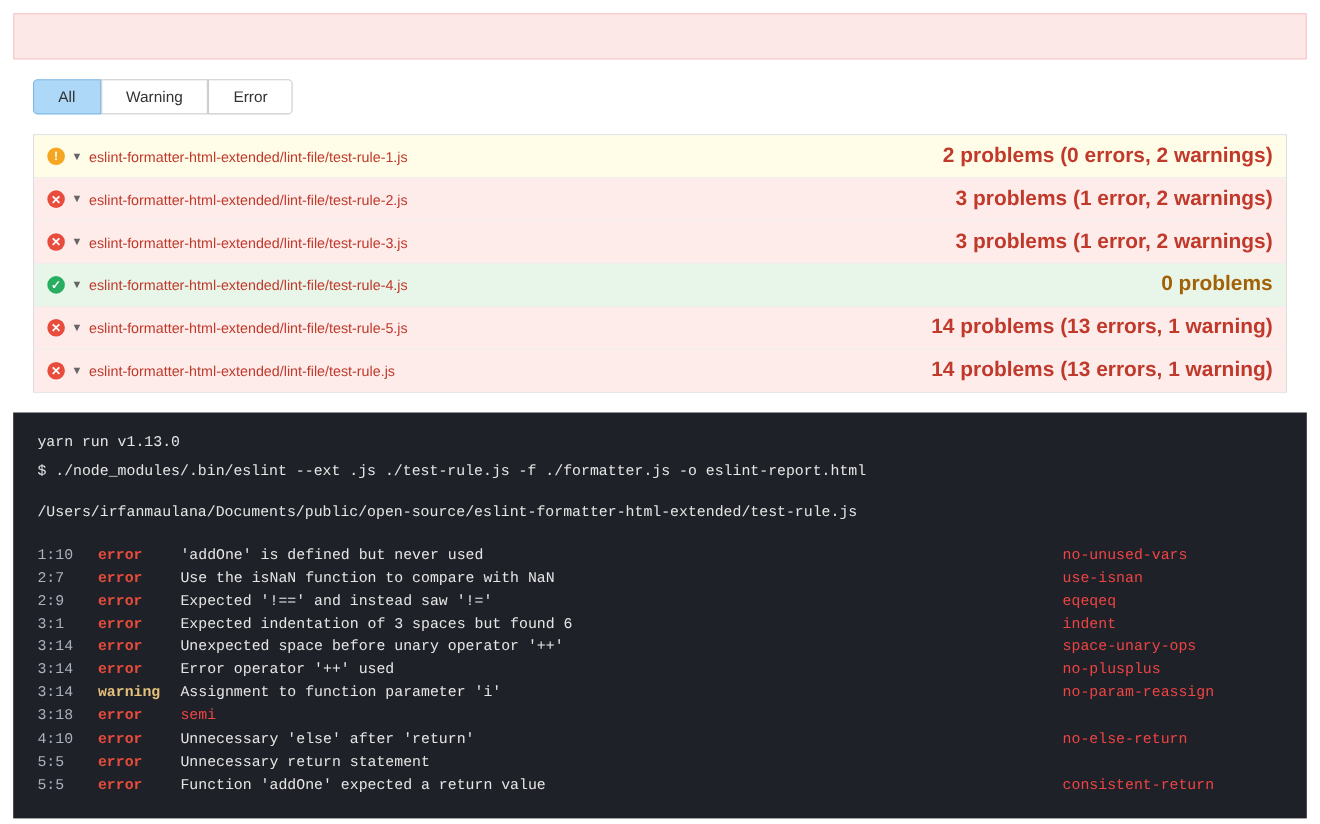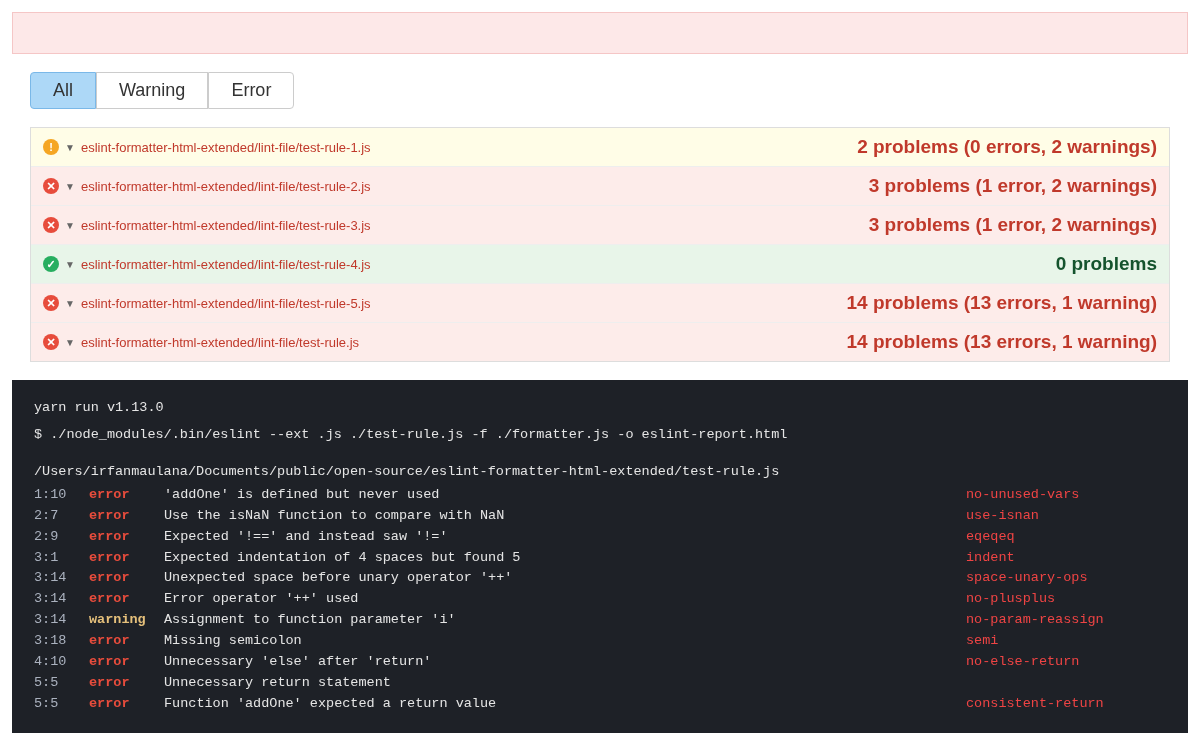--- a/index.html
+++ b/index.html
@@ -30,21 +30,21 @@
     }
 
     
     .filter-bar {
       padding: 18px 30px;
       display: flex;
       gap: 0;
     }
     .filter-btn {
       padding: 7px 22px;
-      font-size: 18px;
+      font-size: 14px;
       border: 1px solid #ccc;
       cursor: pointer;
       background: #fff;
       color: #333;
     }
     .filter-btn.active {
       background: #add8f7;
       border-color: #7ab8e8;
       color: #333;
     }
@@ -97,40 +97,40 @@
     }
     .file-path {
       color: #c0392b;
       text-decoration: none;
     }
     .file-summary {
       color: #c0392b;
       font-size: 19px;
       font-weight: bold;
     }
-    .file-summary.ok { color: #14532d; }
+    .file-summary.ok { color: #a16207; }
 
     
     .terminal {
       background: #1e2127;
       color: #abb2bf;
       font-family: 'Courier New', Courier, monospace;
       font-size: 13.5px;
       margin: 18px 12px 0 12px;
       padding: 18px 22px;
       line-height: 1.55;
     }
     .terminal .cmd-line {
       color: #e5e5e5;
       margin-bottom: 6px;
     }
     .terminal .blank { height: 10px; }
     .terminal .path-line {
       color: #e5e5e5;
-      margin-bottom: 2px;
+      margin-bottom: 18px;
     }
     .terminal .t-row {
       display: flex;
       gap: 0;
     }
     .t-col-ln { width: 55px; color: #abb2bf; }
     .t-col-sev { width: 75px; }
     .t-col-msg { flex: 1; color: #e5e5e5; }
     .t-col-rule { width: 200px; color: #ef4444; }
     .t-error { color: #e74c3c; font-weight: bold; }
@@ -225,21 +225,21 @@
     <div class="t-row">
       <span class="t-col-ln">2:9</span>
       <span class="t-col-sev t-error">error</span>
       <span class="t-col-msg">Expected '!==' and instead saw '!='</span>
       <span class="t-col-rule">eqeqeq</span>
     </div>
 
     <div class="t-row">
       <span class="t-col-ln">3:1</span>
       <span class="t-col-sev t-error">error</span>
-      <span class="t-col-msg">Expected indentation of 4 spaces but found 5</span>
+      <span class="t-col-msg">Expected indentation of 3 spaces but found 6</span>
       <span class="t-col-rule">indent</span>
     </div>
 
     <div class="t-row">
       <span class="t-col-ln">3:14</span>
       <span class="t-col-sev t-error">error</span>
       <span class="t-col-msg">Unexpected space before unary operator '++'</span>
       <span class="t-col-rule">space-unary-ops</span>
     </div>
 
@@ -253,21 +253,20 @@
     <div class="t-row">
       <span class="t-col-ln">3:14</span>
       <span class="t-col-sev t-warning">warning</span>
       <span class="t-col-msg">Assignment to function parameter 'i'</span>
       <span class="t-col-rule">no-param-reassign</span>
     </div>
 
     <div class="t-row">
       <span class="t-col-ln">3:18</span>
       <span class="t-col-sev t-error">error</span>
-      <span class="t-col-msg">Missing semicolon</span>
       <span class="t-col-rule">semi</span>
     </div>
 
     <div class="t-row">
       <span class="t-col-ln">4:10</span>
       <span class="t-col-sev t-error">error</span>
       <span class="t-col-msg">Unnecessary 'else' after 'return'</span>
       <span class="t-col-rule">no-else-return</span>
     </div>
 

